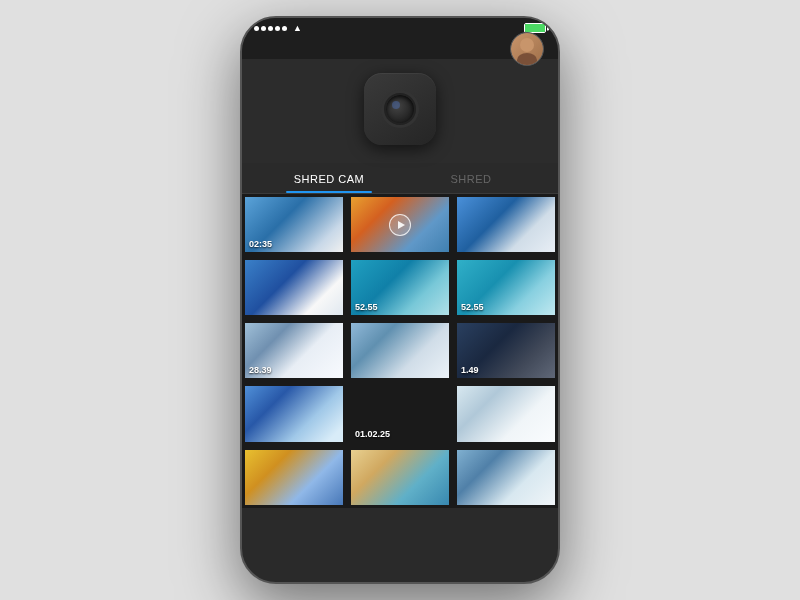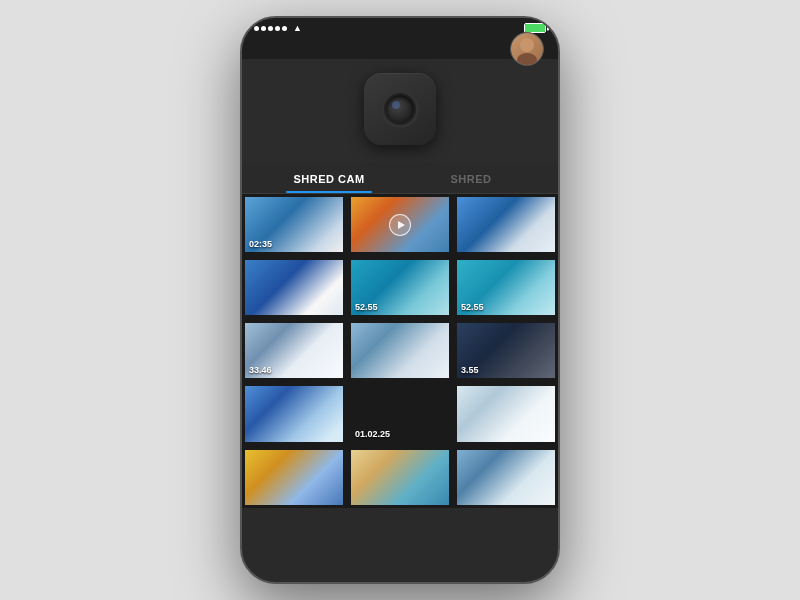--- a/index.html
+++ b/index.html
@@ -169,21 +169,21 @@
       background: #2a2a2a;
       display: flex;
       border-bottom: 1px solid #3a3a3a;
       padding: 0 16px;
     }
     .tab {
       flex: 1;
       text-align: center;
       padding: 10px 0 8px;
       font-size: 11px;
-      font-weight: 700;
+      font-weight: 400;
       color: #666;
       position: relative;
       letter-spacing: 0.5px;
     }
     .tab.active {
       color: #fff;
     }
     .tab.active::after {
       content: '';
       position: absolute;
@@ -339,28 +339,28 @@
         <div class="thumb">
           <div class="thumb-bg scene-surf-cyan"></div>
           <div class="thumb-label">52.55</div>
         </div>
         <div class="thumb">
           <div class="thumb-bg scene-surf-cyan2"></div>
           <div class="thumb-label">52.55</div>
         </div>
         <div class="thumb">
           <div class="thumb-bg scene-snow-white"></div>
-          <div class="thumb-label">33.46</div>
+          <div class="thumb-label">28.39</div>
         </div>
         <div class="thumb">
           <div class="thumb-bg scene-snow-action"></div>
         </div>
         <div class="thumb">
           <div class="thumb-bg scene-dark-person"></div>
-          <div class="thumb-label">3.55</div>
+          <div class="thumb-label">1.49</div>
         </div>
         <div class="thumb">
           <div class="thumb-bg scene-sky-dive"></div>
         </div>
         <div class="thumb">
           <div class="thumb-bg scene-underwater"></div>
           <div class="thumb-label">01.02.25</div>
         </div>
         <div class="thumb">
           <div class="thumb-bg scene-snow-bright"></div>

